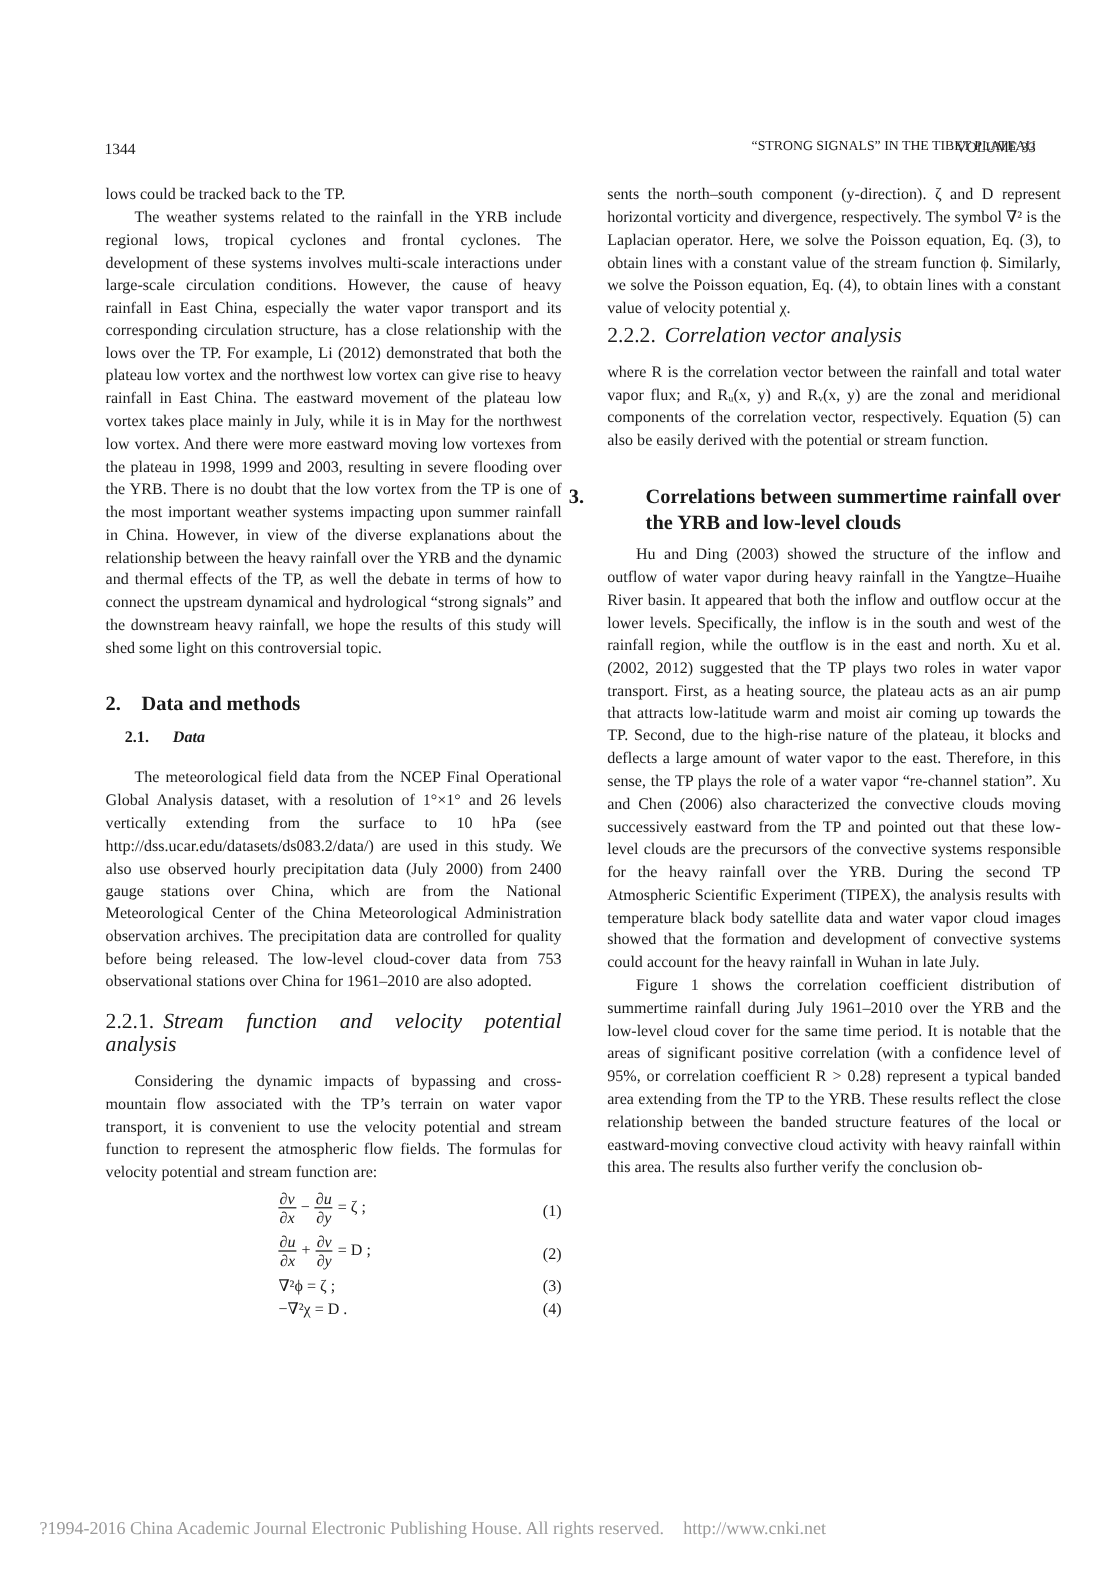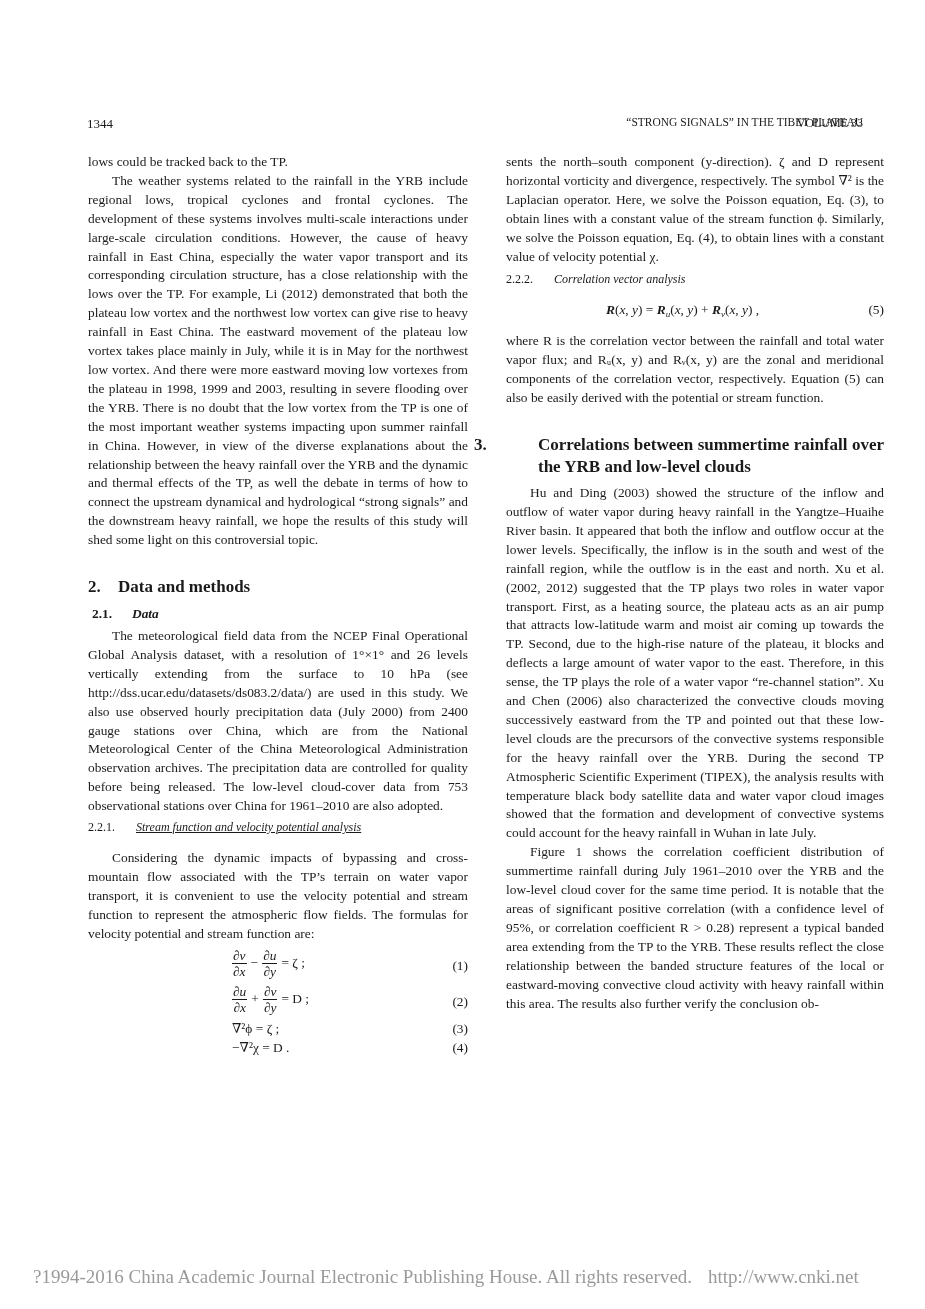--- a/index.html
+++ b/index.html
@@ -20,24 +20,24 @@
   .col.left { left: 88px; width: 380px; }
   .col.right { left: 506px; width: 378px; }
 
   p { margin: 0; }
   p.indent { text-indent: 24px; }
 
   h2 { margin: 0; font-size: 17px; font-weight: bold; line-height: 22px; }
   h2 .num { display: inline-block; width: 30px; }
   h2.sec3 { padding-left: 32px; text-indent: -32px; }
   h2.sec3 .num { width: 32px; }
-  h3 { margin: 4px; font-size: 13.4px; font-weight: bold; line-height: 19px; }
+  h3 { margin: 16px; font-size: 13.4px; font-weight: bold; line-height: 19px; }
   h3 .num { display: inline-block; width: 40px; }
   h3 .title { font-style: italic; }
-  h4 { margin: 0; font-size: 12px; font-weight: normal; line-height: 19px; }
+  h4 { margin: 0; font-size: 18px; font-weight: normal; line-height: 19px; }
   h4 .num { display: inline-block; width: 48px; }
   h4 .title { font-style: italic; }
 
   .eq-block { position: relative; }
   .eq-row { position: relative; height: 19px; }
   .eq-row.frac { height: 36px; }
   .eq-row .expr { position: absolute; left: 144px; top: 0; white-space: nowrap; font-style: normal; }
   .eq-row .eqnum { position: absolute; right: 0; }
   .eq-row.frac .eqnum { top: 9px; }
   .fr { display: inline-block; vertical-align: middle; text-align: center; font-style: italic; line-height: 15px; }
@@ -47,21 +47,21 @@
   i { font-style: italic; }
   b.vec { font-weight: bold; font-style: italic; }
   sub { font-size: 9px; vertical-align: -3px; line-height: 0; }
 
   .eq5 { position: relative; height: 19px; }
   .eq5 .expr { position: absolute; left: 100px; top: 0; white-space: nowrap; }
   .eq5 .eqnum { position: absolute; right: 0; top: 0; }
 
   .footer {
     position: absolute; top: 1266px; left: 33px; width: 860px;
-    font-size: 19px; color: #9a9a9a; white-space: nowrap;
+    font-size: 15px; color: #9a9a9a; white-space: nowrap;
   }
   .footer .url { margin-left: 16px; }
 </style>
 </head>
 <body>
 
 <div class="header">
   <span class="page-num">1344</span>
   <span class="running-title">“STRONG SIGNALS” IN THE TIBET PLATEAU</span>
   <span class="volume">VOLUME 33</span>
@@ -72,21 +72,21 @@
   <p class="indent">The weather systems related to the rainfall in the YRB include regional lows, tropical cyclones and frontal cyclones. The development of these systems involves multi-scale interactions under large-scale circulation conditions. However, the cause of heavy rainfall in East China, especially the water vapor transport and its corresponding circulation structure, has a close relationship with the lows over the TP. For example, Li (2012) demonstrated that both the plateau low vortex and the northwest low vortex can give rise to heavy rainfall in East China.  The eastward movement of the plateau low vortex takes place mainly in July, while it is in May for the northwest low vortex.  And there were more eastward moving low vortexes from the plateau in 1998, 1999 and 2003, resulting in severe flooding over the YRB. There is no doubt that the low vortex from the TP is one of the most important weather systems impacting upon summer rainfall in China. However, in view of the diverse explanations about the relationship between the heavy rainfall over the YRB and the dynamic and thermal effects of the TP, as well the debate in terms of how to connect the upstream dynamical and hydrological “strong signals” and the downstream heavy rainfall, we hope the results of this study will shed some light on this controversial topic.</p>
 
   <h2 style="margin-top:26px;">
     <span class="num">2.</span><span>Data and methods</span>
   </h2>
   <h3 style="margin-top:6px;">
     <span class="num">2.1.</span><span class="title">Data</span>
   </h3>
   <p class="indent" style="margin-top:2px;">The meteorological field data from the NCEP Final Operational Global Analysis dataset, with a resolution of 1°×1° and 26 levels vertically extending from the surface to 10 hPa (see http://dss.ucar.edu/datasets/ds083.2/data/) are used in this study. We also use observed hourly precipitation data (July 2000) from 2400 gauge stations over China, which are from the National Meteorological Center of the China Meteorological Administration observation archives. The precipitation data are controlled for quality before being released. The low-level cloud-cover data from 753 observational stations over China for 1961–2010 are also adopted.</p>
 
-  <h4 style="margin-top:2px;text-decoration:underline;">
+  <h4 style="margin-top:14px;">
     <span class="num">2.2.1.</span><span class="title">Stream function and velocity potential analysis</span>
   </h4>
   <p class="indent" style="margin-top:12px;">Considering the dynamic impacts of bypassing and cross-mountain flow associated with the TP’s terrain on water vapor transport, it is convenient to use the velocity potential and stream function to represent the atmospheric flow fields. The formulas for velocity potential and stream function are:</p>
 
   <div class="eq-block" style="margin-top:4px;">
     <div class="eq-row frac">
       <span class="expr">
         <span class="fr"><span class="n">∂v</span><span class="d">∂x</span></span><span class="op">−</span><span class="fr"><span class="n">∂u</span><span class="d">∂y</span></span><span class="op">= ζ ;</span>
       </span>
       <span class="eqnum">(1)</span>
@@ -109,24 +109,20 @@
 
 </div>
 
 <div class="col right">
   <p>sents the north–south component (y-direction). ζ and D represent horizontal vorticity and divergence, respectively. The symbol ∇² is the Laplacian operator. Here, we solve the Poisson equation, Eq. (3), to obtain lines with a constant value of the stream function ϕ. Similarly, we solve the Poisson equation, Eq. (4), to obtain lines with a constant value of velocity potential χ.</p>
 
   <h4 style="margin-top:4px;">
     <span class="num">2.2.2.</span><span class="title">Correlation vector analysis</span>
   </h4>
 
-  <div class="eq5" style="margin-top:12px;">
-    <span class="expr"><b class="vec">R</b>(<i>x</i>, <i>y</i>) = <b class="vec">R</b><sub><i>u</i></sub>(<i>x</i>, <i>y</i>) + <b class="vec">R</b><sub><i>v</i></sub>(<i>x</i>, <i>y</i>) ,</span>
-    <span class="eqnum">(5)</span>
-  </div>
 
   <p style="margin-top:12px;">where R is the correlation vector between the rainfall and total water vapor flux; and Rᵤ(x, y) and Rᵥ(x, y) are the zonal and meridional components of the correlation vector, respectively. Equation (5) can also be easily derived with the potential or stream function.</p>
 
   <h2 class="sec3" style="margin-top:26px;">
     <span class="num">3.</span><span>Correlations between summertime rainfall over the YRB and low-level clouds</span>
   </h2>
 
   <p class="indent" style="margin-top:6px;">Hu and Ding (2003) showed the structure of the inflow and outflow of water vapor during heavy rainfall in the Yangtze–Huaihe River basin. It appeared that both the inflow and outflow occur at the lower levels.  Specifically, the inflow is in the south and west of the rainfall region, while the outflow is in the east and north. Xu et al. (2002, 2012) suggested that the TP plays two roles in water vapor transport. First, as a heating source, the plateau acts as an air pump that attracts low-latitude warm and moist air coming up towards the TP. Second, due to the high-rise nature of the plateau, it blocks and deflects a large amount of water vapor to the east. Therefore, in this sense, the TP plays the role of a water vapor “re-channel station”. Xu and Chen (2006) also characterized the convective clouds moving successively eastward from the TP and pointed out that these low-level clouds are the precursors of the convective systems responsible for the heavy rainfall over the YRB. During the second TP Atmospheric Scientific Experiment (TIPEX), the analysis results with temperature black body satellite data and water vapor cloud images showed that the formation and development of convective systems could account for the heavy rainfall in Wuhan in late July.</p>
   <p class="indent">Figure 1 shows the correlation coefficient distribution of summertime rainfall during July 1961–2010 over the YRB and the low-level cloud cover for the same time period.  It is notable that the areas of significant positive correlation (with a confidence level of 95%, or correlation coefficient R &gt; 0.28) represent a typical banded area extending from the TP to the YRB. These results reflect the close relationship between the banded structure features of the local or eastward-moving convective cloud activity with heavy rainfall within this area.  The results also further verify the conclusion ob-</p>
 </div>

